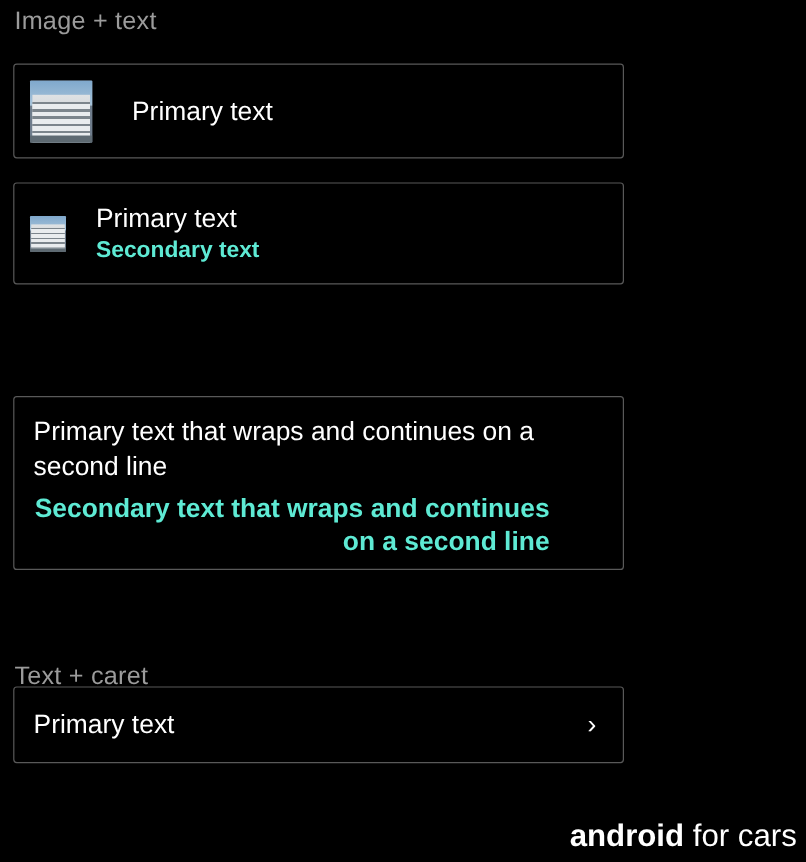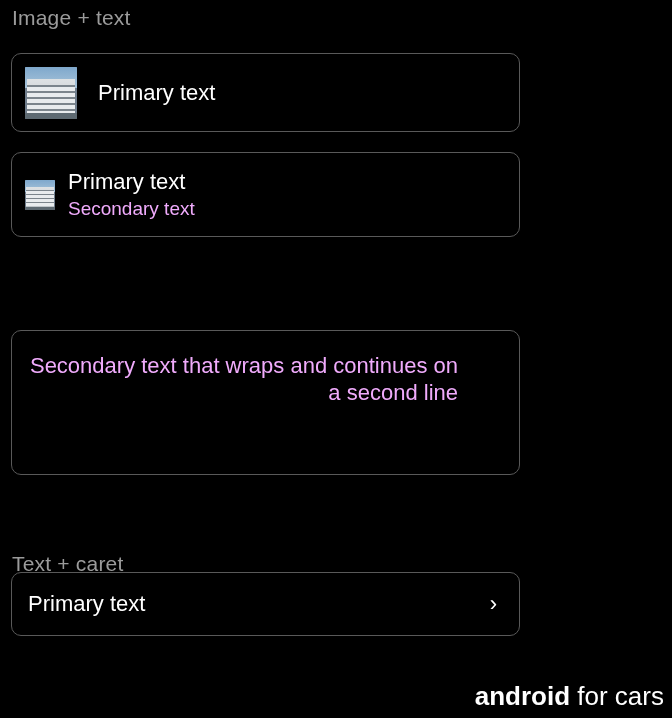--- a/index.html
+++ b/index.html
@@ -19,23 +19,24 @@
     background: #000000;
   }
   .section-title {
     color: #9b9b9b;
     font-size: 21px;
     font-weight: 400;
     letter-spacing: 0.2px;
   }
   .card {
     border: 1px solid #595959;
-    border-radius: 10px;
+    border-radius: 3px;
     background: #000000;
     color: #ffffff;
+    gap: 12px;
   }
   
   #title-image-text { position: absolute; left: 12px; top: 6px; }
 
   #card-image-primary {
     position: absolute;
     left: 11px;
     top: 53px;
     width: 509px;
     height: 79px;
@@ -98,24 +99,24 @@
   #card-image-primary .text-col { margin-left: 21px; }
   #card-image-secondary .text-col { margin-left: 13px; }
 
   .primary-text {
     color: #ffffff;
     font-size: 22px;
     line-height: 28px;
     font-weight: 400;
   }
   .secondary-text {
-    color: #f0abfc;
+    color: #5eead4;
     font-size: 19px;
     line-height: 26px;
-    font-weight: 400;
+    font-weight: 700;
   }
 
   
   #title-wrapping { position: absolute; left: 12px; top: 285px; }
   #card-wrapping {
     position: absolute;
     left: 11px;
     top: 330px;
     width: 509px;
     height: 145px;
@@ -193,20 +194,21 @@
       <div class="ground"></div>
     </div>
     <div class="text-col">
       <div class="primary-text">Primary text</div>
       <div class="secondary-text">Secondary text</div>
     </div>
   </div>
 
 
   <div class="card" id="card-wrapping">
+    <div class="primary-text">Primary text that wraps and continues on a second line</div>
     <div class="secondary-text">Secondary text that wraps and continues on a second line</div>
   </div>
 
   <div class="section-title" id="title-caret">Text + caret</div>
 
   <div class="card" id="card-caret">
     <div class="primary-text">Primary text</div>
     <span class="caret-icon">›</span>
   </div>
 

